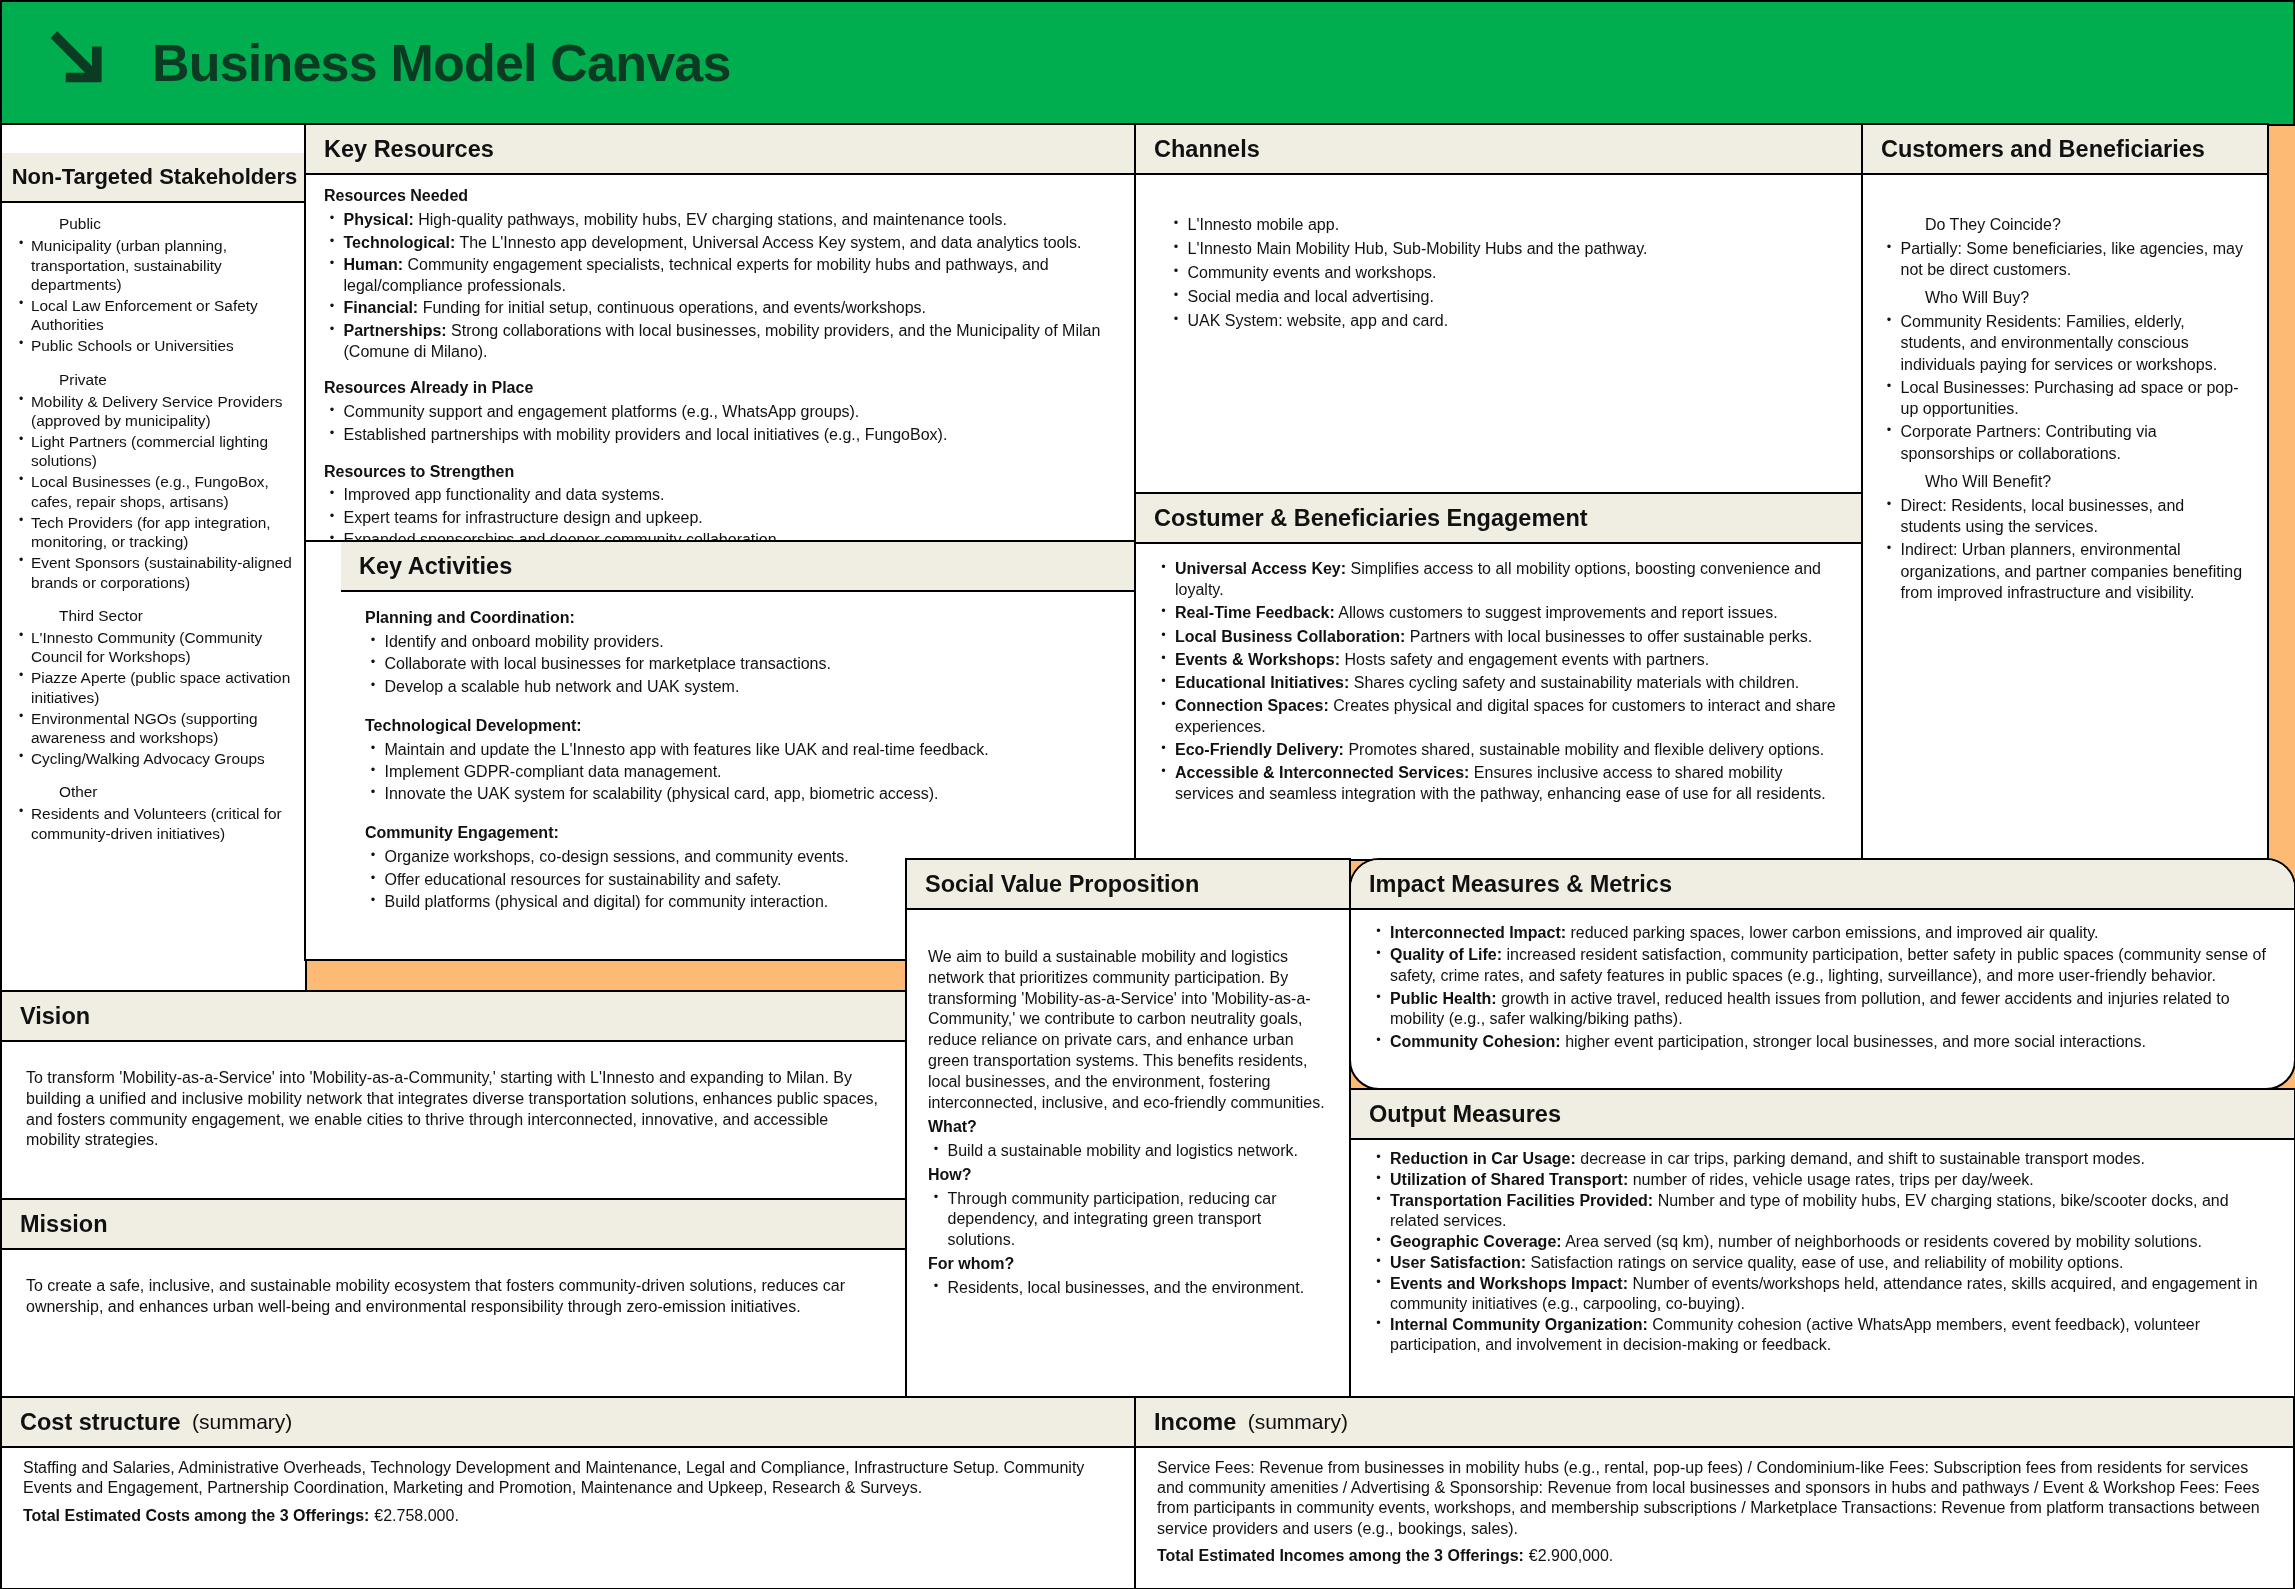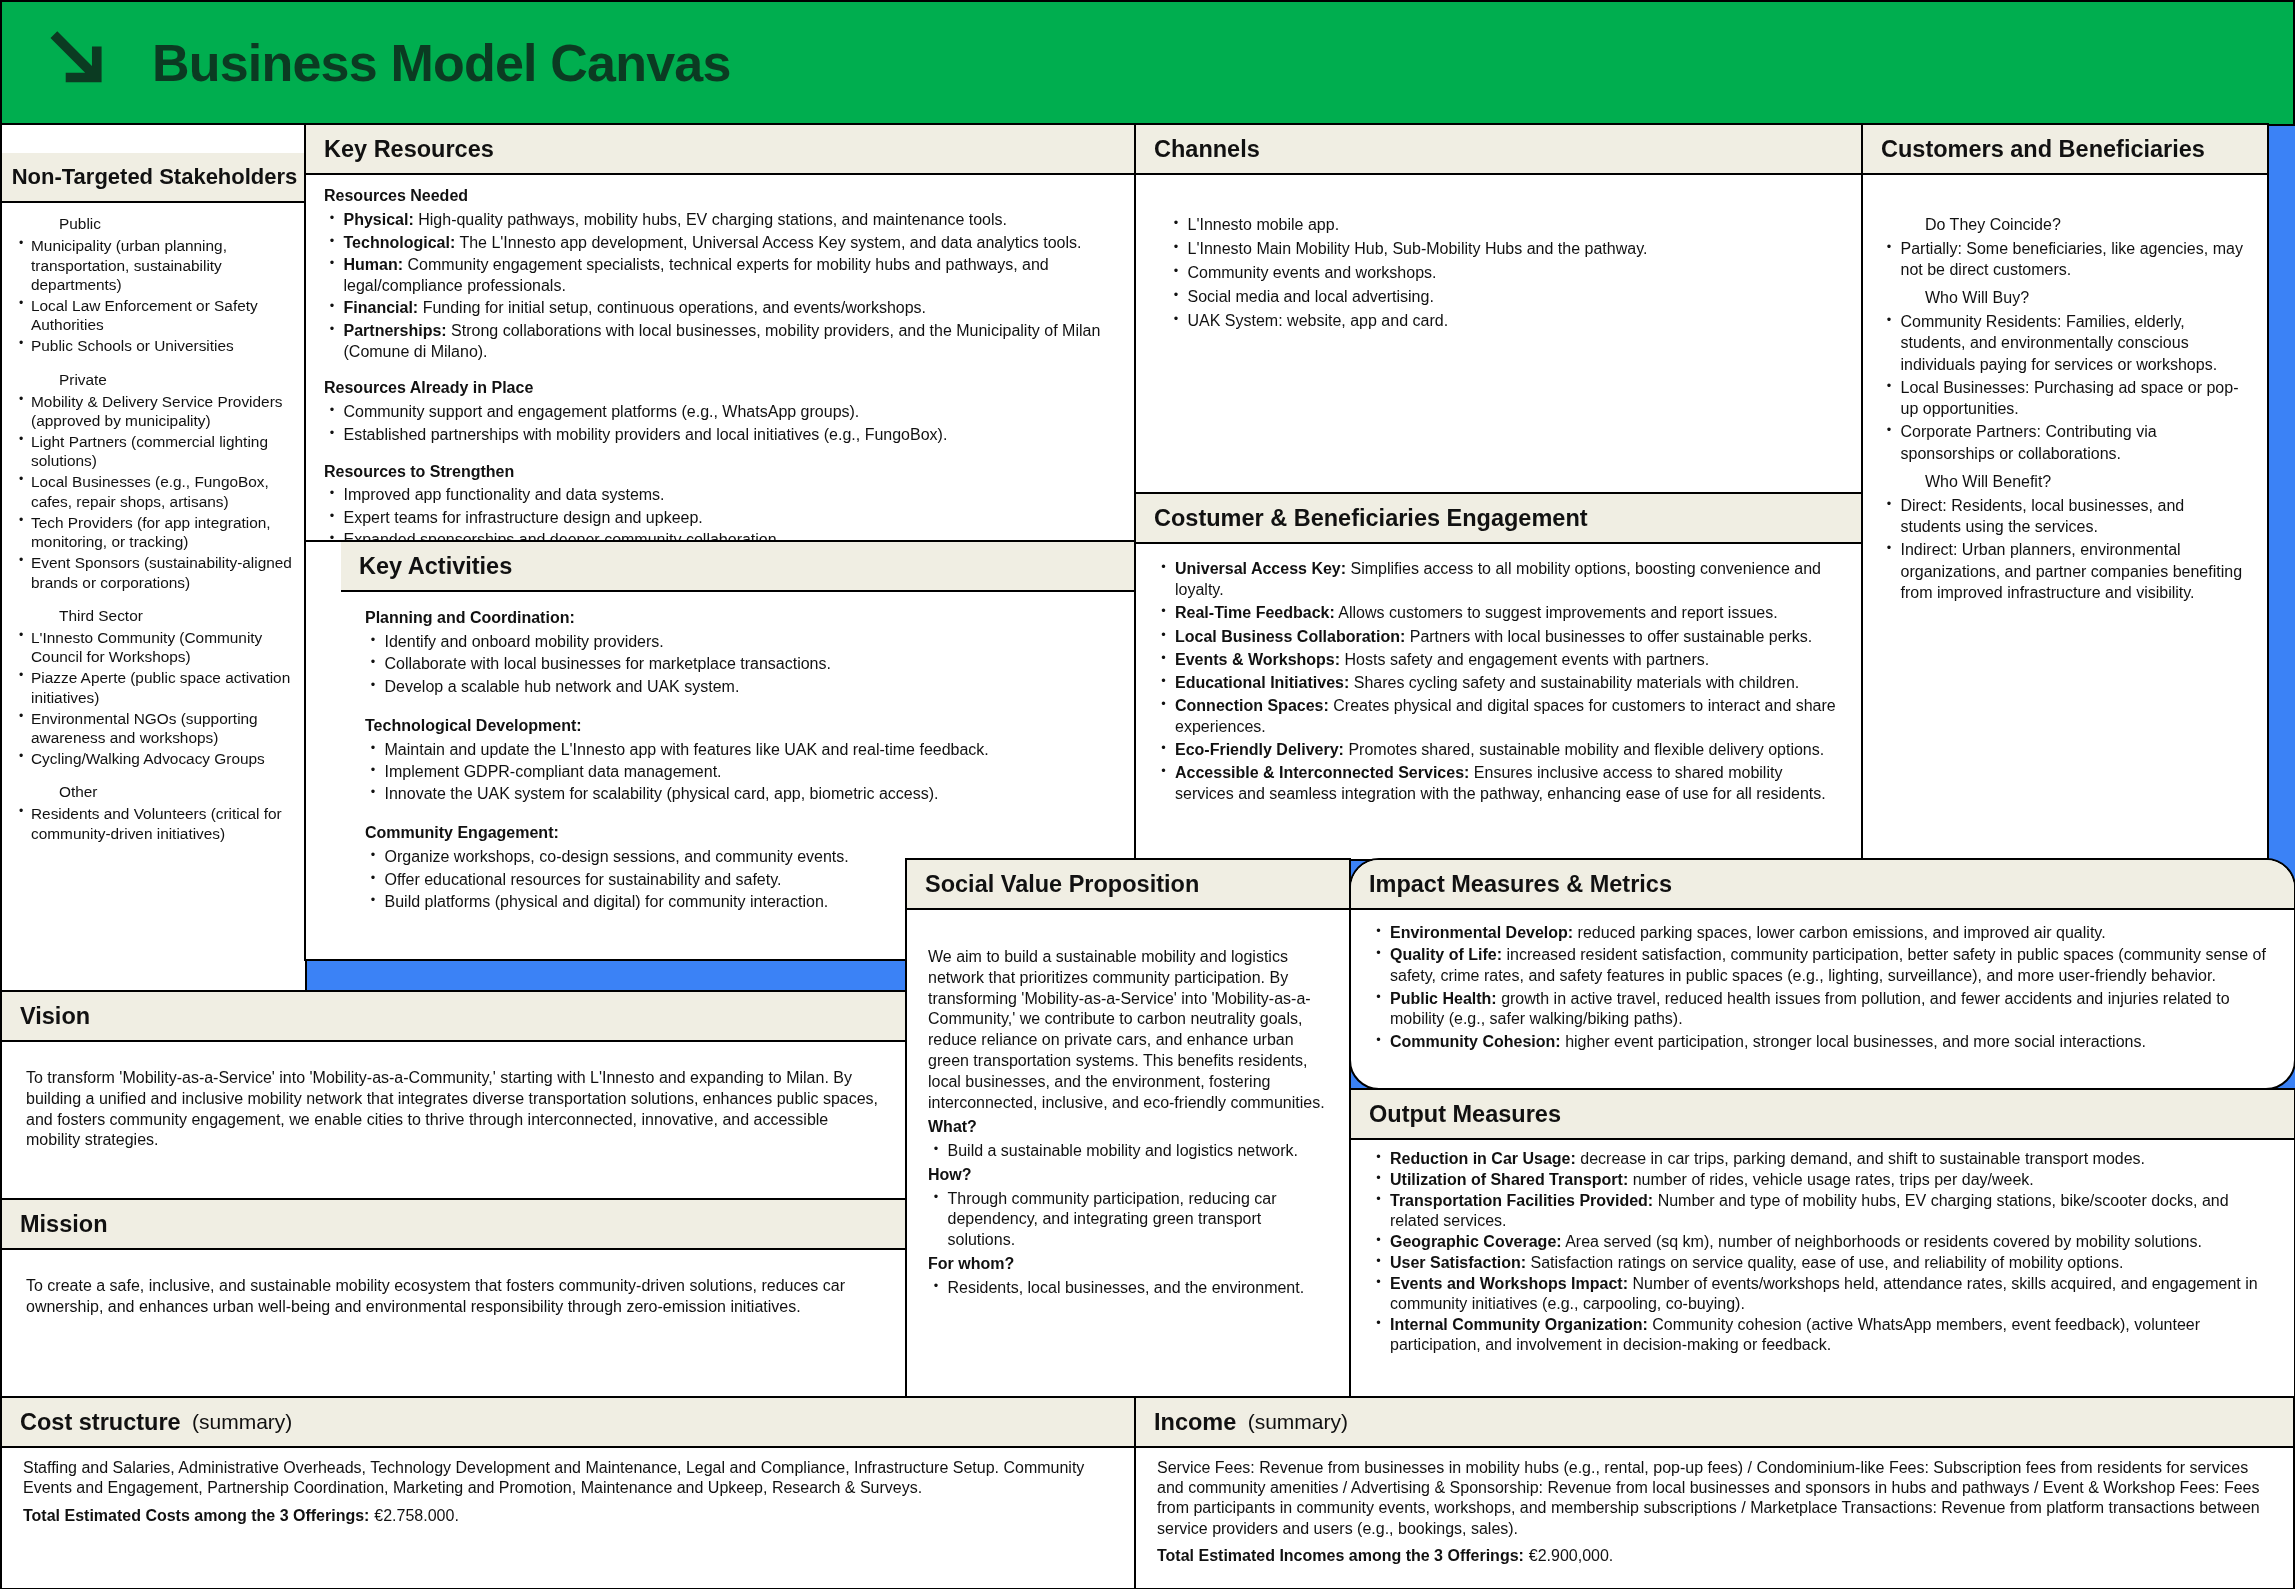--- a/index.html
+++ b/index.html
@@ -8,21 +8,21 @@
     font-family: "Liberation Sans", "DejaVu Sans", sans-serif;
     background: #ddd;
     color: #111;
   }
   :root {
     --header_bg: #00AE4F;
     --header_text: #0B3B22;
     --section_header_bg: #F0EEE3;
     --border: #000000;
   }
-  .canvas { position: relative; width: 2295px; height: 1590px; background: #3b82f6; }
+  .canvas { position: relative; width: 2295px; height: 1590px; background: #fdba74; }
 
   .band {
     position: absolute; left: 0; top: 0; width: 2295px; height: 126px;
     background: var(--header_bg);
     border: 2.4px solid var(--border);
     display: flex; align-items: center; gap: 34px; padding: 0 0 0 41px;
   }
   .band svg { width: 75px; height: 71px; color: var(--header_text); }
   .band h1 { margin: 0; font-size: 52px; font-weight: bold; color: var(--header_text); letter-spacing: -0.8px; }
 
@@ -273,21 +273,21 @@
       <p class="para">To create a safe, inclusive, and sustainable mobility ecosystem that fosters community-driven solutions, reduces car ownership, and enhances urban well-being and environmental responsibility through zero-emission initiatives.</p>
     </div>
   </section>
 
   <section class="box" style="left:1349px;top:858px;width:947px;height:232px;border-radius:30px;">
     <div class="box-header">
       <span>Impact Measures &amp; Metrics</span>
     </div>
     <div class="box-body imp-body">
       <ul class="list">
-          <li><b>Environmental Develop:</b> <span>reduced parking spaces, lower carbon emissions, and improved air quality.</span></li>
+          <li><b>Interconnected Impact:</b> <span>reduced parking spaces, lower carbon emissions, and improved air quality.</span></li>
           <li><b>Quality of Life:</b> <span>increased resident satisfaction, community participation, better safety in public spaces (community sense of safety, crime rates, and safety features in public spaces (e.g., lighting, surveillance), and more user-friendly behavior.</span></li>
           <li><b>Public Health:</b> <span>growth in active travel, reduced health issues from pollution, and fewer accidents and injuries related to mobility (e.g., safer walking/biking paths).</span></li>
           <li><b>Community Cohesion:</b> <span>higher event participation, stronger local businesses, and more social interactions.</span></li>
         </ul>
     </div>
   </section>
 
   <section class="box" style="left:1349px;top:1088px;width:947px;height:310px;">
     <div class="box-header">
       <span>Output Measures</span>

